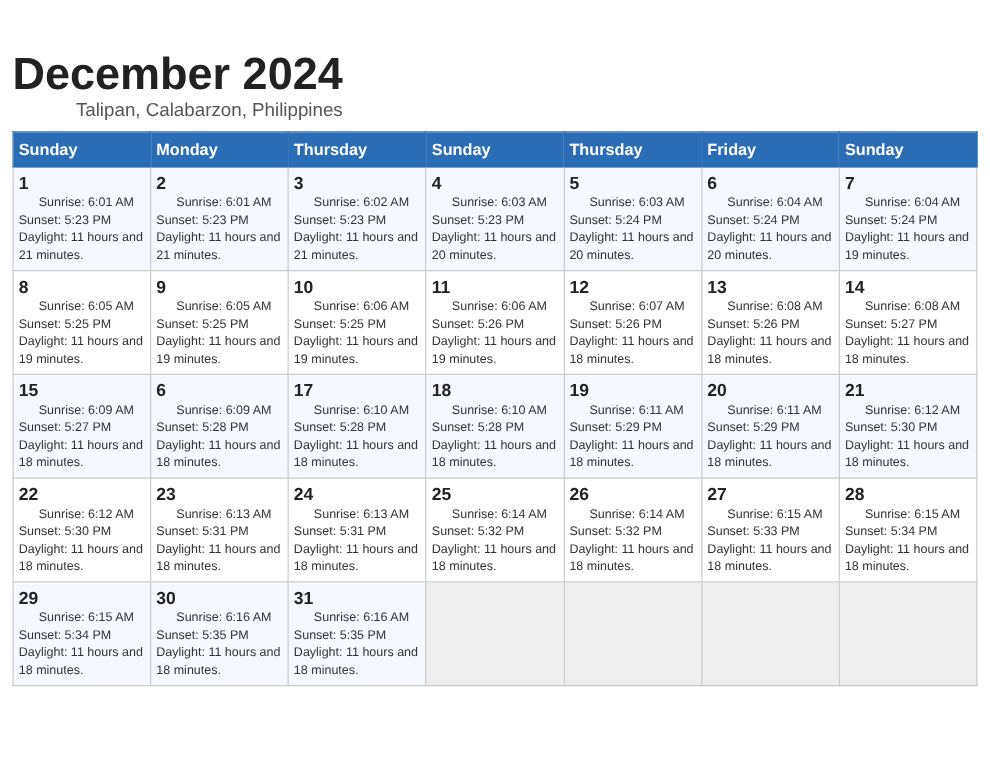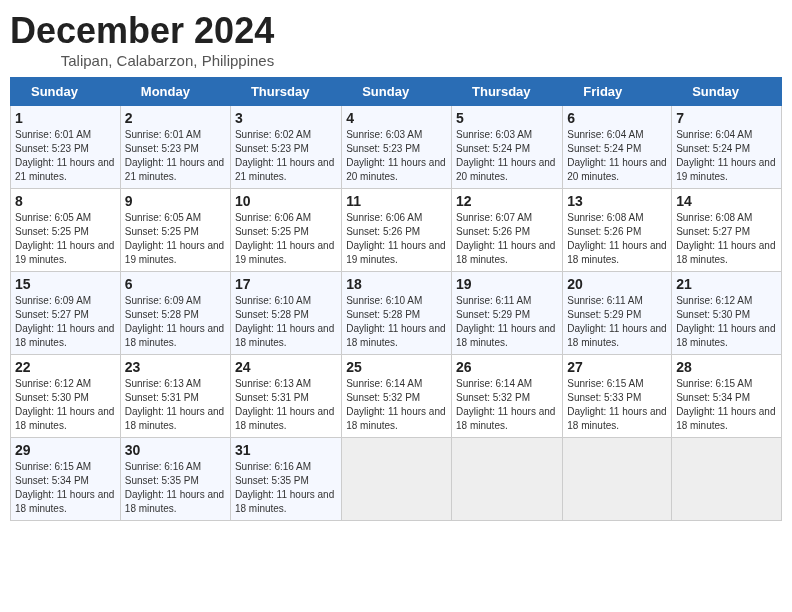--- a/index.html
+++ b/index.html
@@ -32,35 +32,36 @@
       height: 32px;
       margin-right: 2px;
     }
     .title-area {
       text-align: right;
     }
     .cal-title {
       font-size: 36px;
       font-weight: bold;
       color: #222;
+      margin-top: 28px;
     }
     .cal-subtitle {
       font-size: 15px;
       color: #555;
       text-align: right;
     }
     table {
       width: 100%;
       border-collapse: collapse;
       font-size: 11px;
     }
     thead tr th {
       background: #2a6db5;
       color: #fff;
-      padding: 6px 20px;
+      padding: 6px 4px;
       text-align: left;
       font-size: 13px;
       font-weight: bold;
       border: 1px solid #2a6db5;
     }
     tbody tr td {
       border: 1px solid #ccc;
       vertical-align: top;
       padding: 4px;
       height: 80px;
@@ -74,20 +75,21 @@
       font-size: 14px;
       font-weight: bold;
       color: #222;
       display: block;
       margin-bottom: 2px;
     }
     .day-info {
       font-size: 10px;
       color: #333;
       line-height: 1.4;
+      margin-left: 16px;
     }
     td.empty {
       background: #eee !important;
     }
   </style>
 </head>
 <body>
 
 <div class="header-area">
   <div class="title-area">

